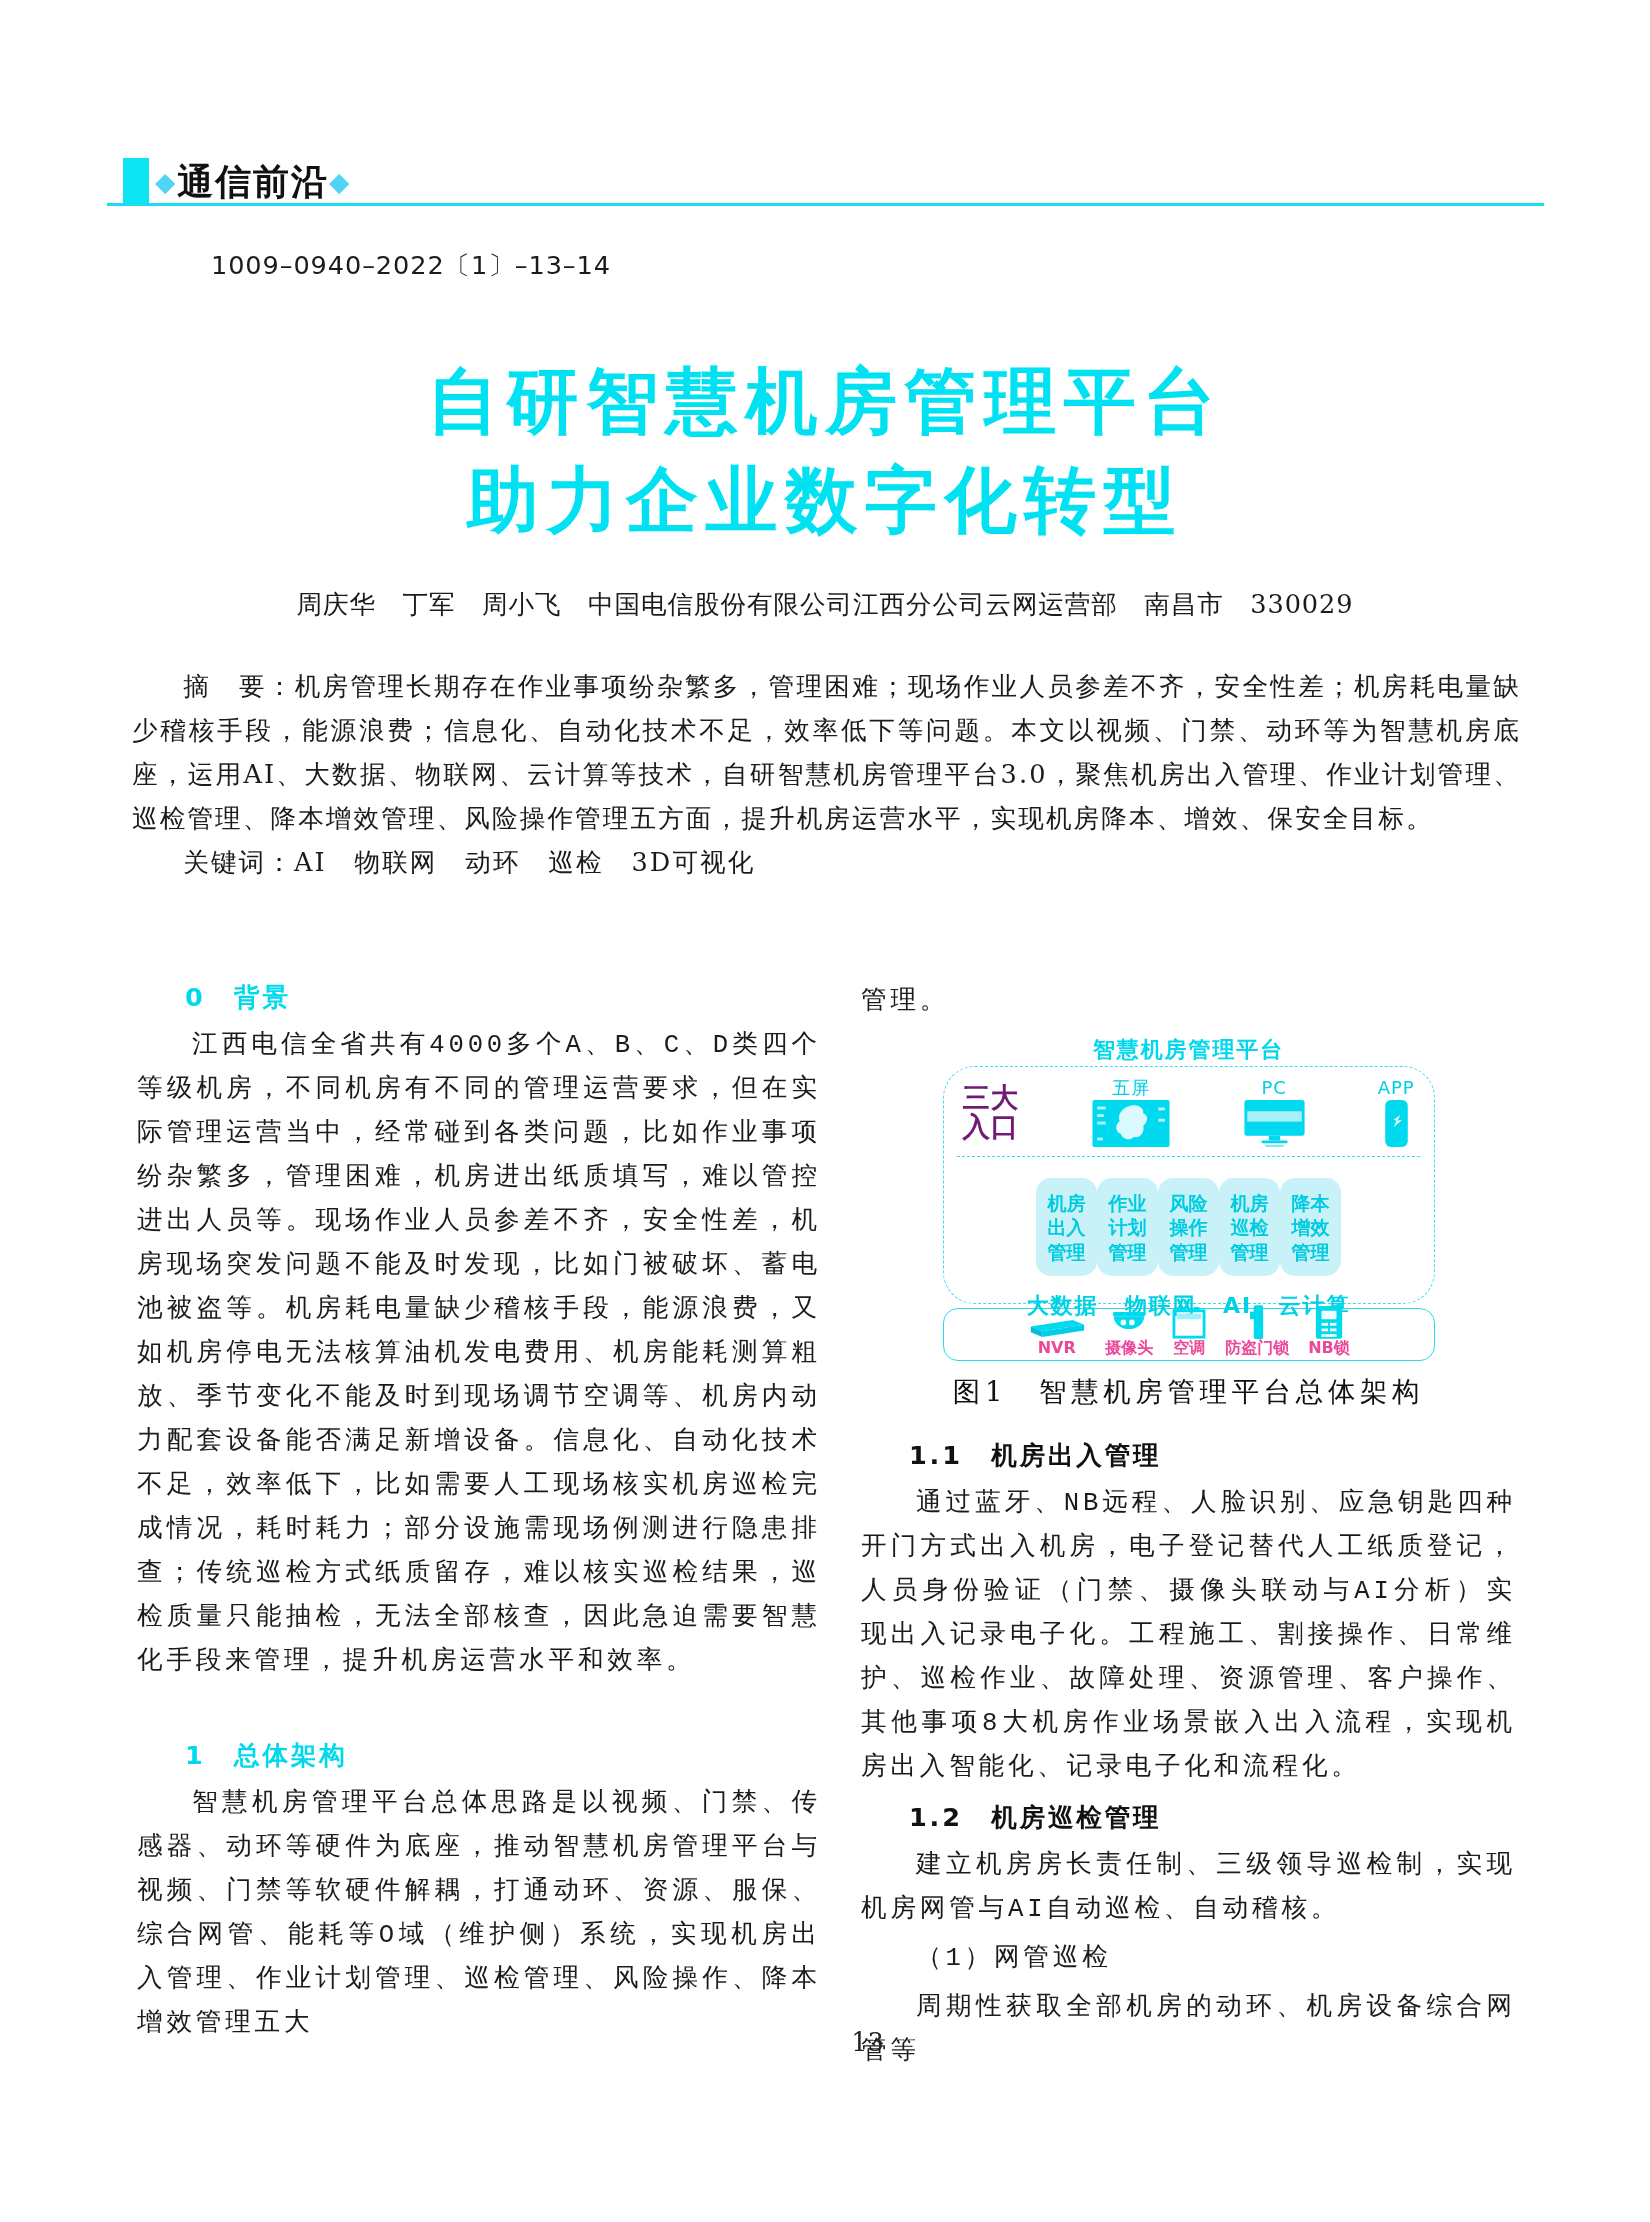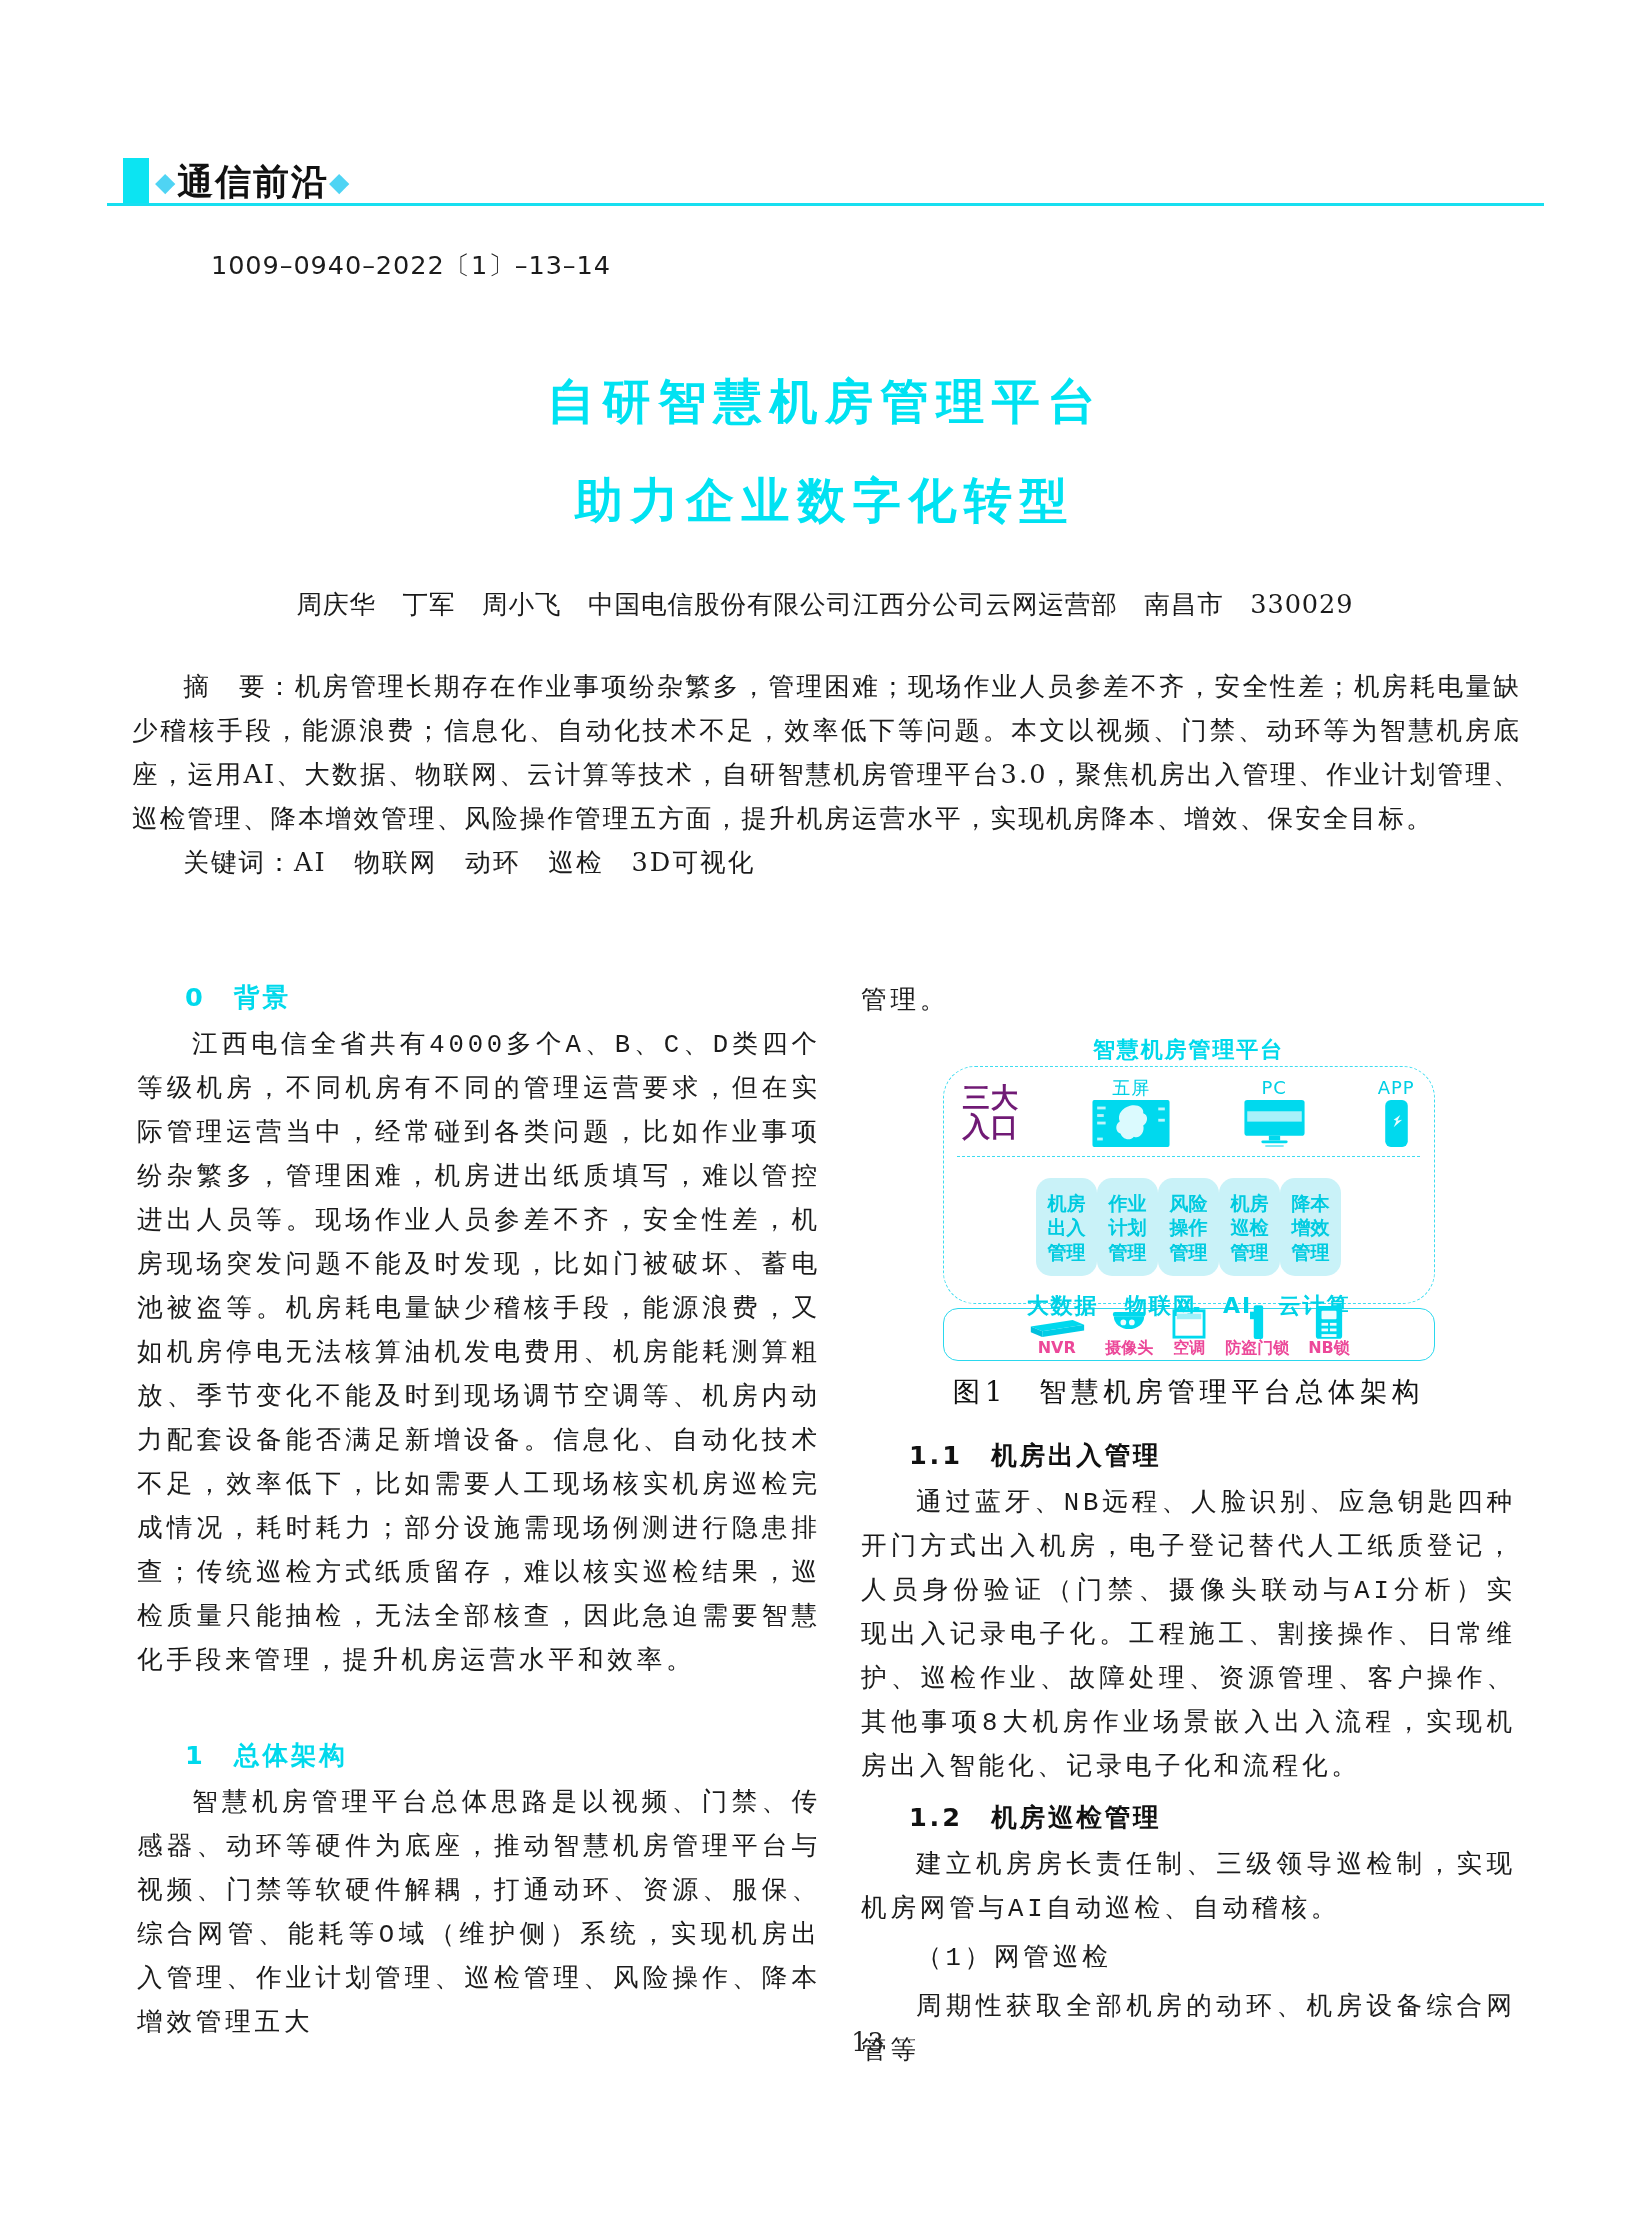--- a/index.html
+++ b/index.html
@@ -16,21 +16,21 @@
     font-weight:bold; font-size:36px; line-height:44px; color:#111; letter-spacing:1.9px;
     display:flex; align-items:center; }
   .hdr-diamond { color:#4fd4f4; font-size:26.5px; line-height:44px; }
   .hdr-rule { left:107px; top:203px; width:1437px; height:2.8px; background:#17dff0; }
 
   
   .docnum { left:211px; top:248px; font-family:"DejaVu Sans","Liberation Sans",sans-serif;
     font-size:25.6px; letter-spacing:0.9px; color:#1b1b1b; }
   .main-title { left:0; top:352px; width:100%; text-align:center;
     font-family:"DejaVu Sans","Liberation Sans",sans-serif; font-weight:800;
-    font-size:48px; line-height:99px; letter-spacing:7.6px; color:#00e2f2; }
+    font-size:72px; line-height:99px; letter-spacing:7.6px; color:#00e2f2; }
   .authors { left:0; top:587px; width:100%; text-align:center; font-size:25.6px; letter-spacing:0.9px; }
 
   .abstract { left:132px; top:664px; width:1389px; font-size:25.6px; line-height:44px;
     letter-spacing:2.1px; text-align:justify; }
   .abstract p { margin:0; text-indent:2em; }
 
   
   .columns { left:132px; top:975px; width:1389px; display:flex; gap:30px; }
   .col { font-size:25.6px; line-height:44px; letter-spacing:3.8px; text-align:justify; }
   .col-left  { width:694px; }

